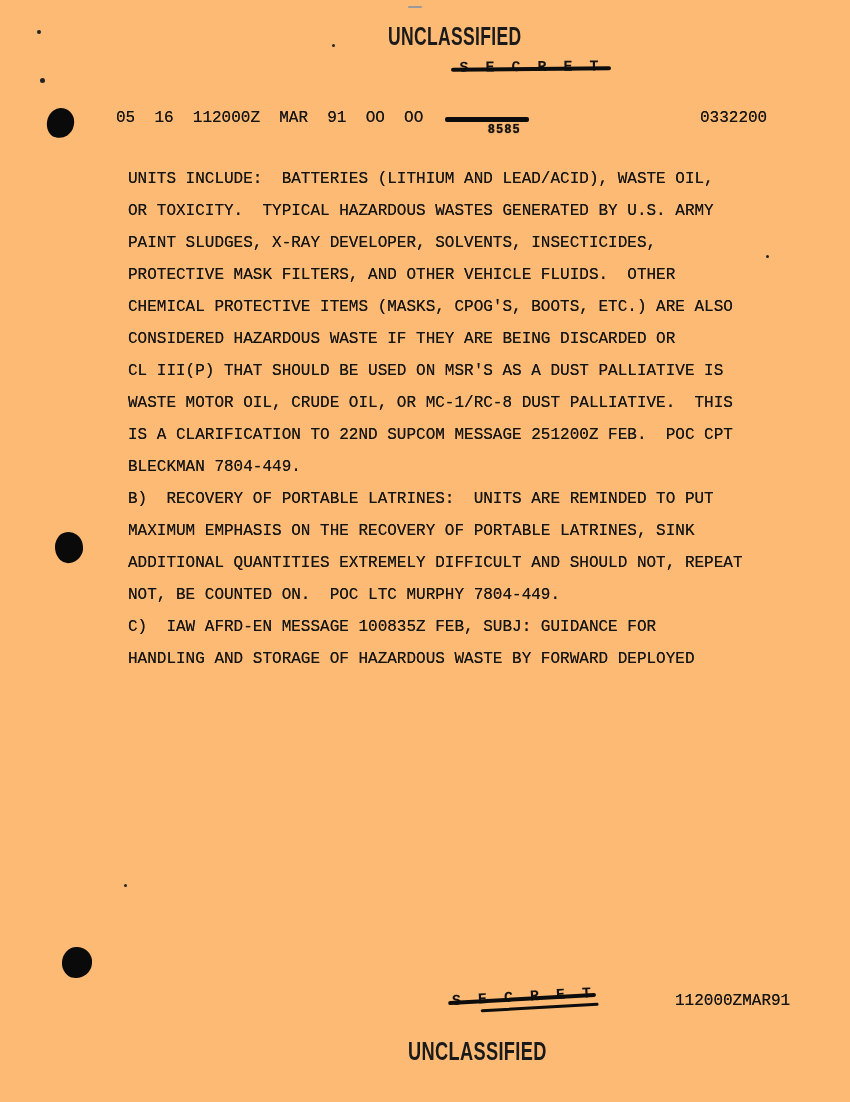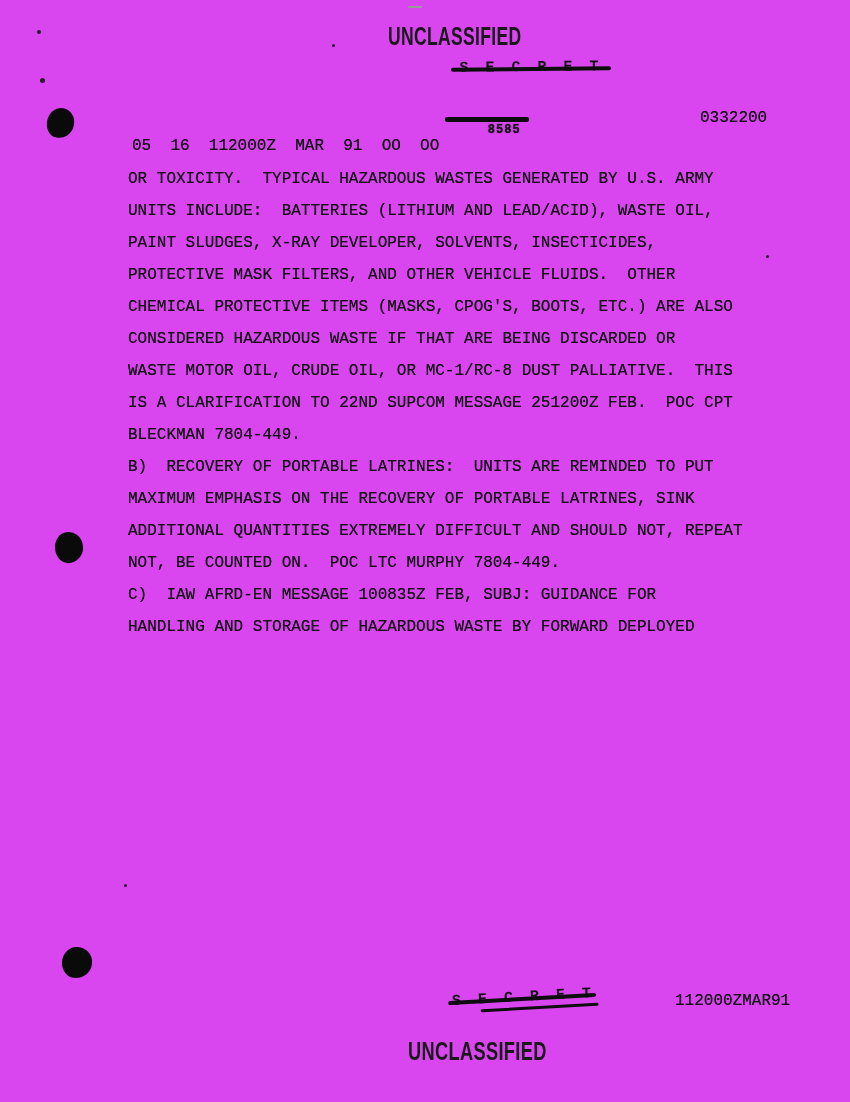--- a/index.html
+++ b/index.html
@@ -1,20 +1,20 @@
 <!DOCTYPE html>
 <html><head>
 <meta charset="utf-8">
 <style>
   html,body{margin:0;padding:0;background:#e8e8e8;}
   .page{
     position:relative;
     width:850px;height:1102px;
     margin:0 auto;
-    background:#d946ef;
+    background:#fdba74;
     overflow:hidden;
     font-family:"Liberation Mono","DejaVu Sans Mono",monospace;
     color:#141414;
   }
   
   .banner{
     position:absolute;
     font-family:"Liberation Sans","DejaVu Sans",sans-serif;
     font-weight:700;
     white-space:nowrap;
@@ -57,21 +57,21 @@
     height:3px;background:#0d0d0d;border-radius:2px;
   }
 
   
   .tw{
     position:absolute;
     font-size:16px;
     white-space:pre;
     text-shadow:0 0 .5px rgba(10,10,10,.75);
   }
-  .hdr-left{left:132px;top:109px;margin-top:28px;}
+  .hdr-left{left:116px;top:109px;}
   .hdr-right{left:700px;top:109px;}
   .dtg{left:675px;top:992px;text-align:center;}
 
   .struck-code{
     position:absolute;left:455px;top:109px;
     font-size:12px;font-weight:700;letter-spacing:1px;white-space:pre;
     text-shadow:0 0 1px rgba(0,0,0,.9);
   }
   .struck-code .strike{
     position:absolute;left:-10px;right:-8px;top:8px;
@@ -128,26 +128,27 @@
   </div>
 
   <div class="tw hdr-left">05  16  112000Z  MAR  91  OO  OO</div>
   <div class="struck-code">
     <span>8585</span>
     <div class="strike"></div>
   </div>
   <div class="tw hdr-right">0332200</div>
 
   <div class="body-text">
+    <div class="line">UNITS INCLUDE:  BATTERIES (LITHIUM AND LEAD/ACID), WASTE OIL,</div>
     <div class="line">OR TOXICITY.  TYPICAL HAZARDOUS WASTES GENERATED BY U.S. ARMY</div>
-    <div class="line">UNITS INCLUDE:  BATTERIES (LITHIUM AND LEAD/ACID), WASTE OIL,</div>
     <div class="line">PAINT SLUDGES, X-RAY DEVELOPER, SOLVENTS, INSECTICIDES,</div>
     <div class="line">PROTECTIVE MASK FILTERS, AND OTHER VEHICLE FLUIDS.  OTHER</div>
     <div class="line">CHEMICAL PROTECTIVE ITEMS (MASKS, CPOG'S, BOOTS, ETC.) ARE ALSO</div>
-    <div class="line">CONSIDERED HAZARDOUS WASTE IF THAT ARE BEING DISCARDED OR</div>
+    <div class="line">CONSIDERED HAZARDOUS WASTE IF THEY ARE BEING DISCARDED OR</div>
+    <div class="line">CL III(P) THAT SHOULD BE USED ON MSR'S AS A DUST PALLIATIVE IS</div>
     <div class="line">WASTE MOTOR OIL, CRUDE OIL, OR MC-1/RC-8 DUST PALLIATIVE.  THIS</div>
     <div class="line">IS A CLARIFICATION TO 22ND SUPCOM MESSAGE 251200Z FEB.  POC CPT</div>
     <div class="line">BLECKMAN 7804-449.</div>
     <div class="line">B)  RECOVERY OF PORTABLE LATRINES:  UNITS ARE REMINDED TO PUT</div>
     <div class="line">MAXIMUM EMPHASIS ON THE RECOVERY OF PORTABLE LATRINES, SINK</div>
     <div class="line">ADDITIONAL QUANTITIES EXTREMELY DIFFICULT AND SHOULD NOT, REPEAT</div>
     <div class="line">NOT, BE COUNTED ON.  POC LTC MURPHY 7804-449.</div>
     <div class="line">C)  IAW AFRD-EN MESSAGE 100835Z FEB, SUBJ: GUIDANCE FOR</div>
     <div class="line">HANDLING AND STORAGE OF HAZARDOUS WASTE BY FORWARD DEPLOYED</div>
   </div>

